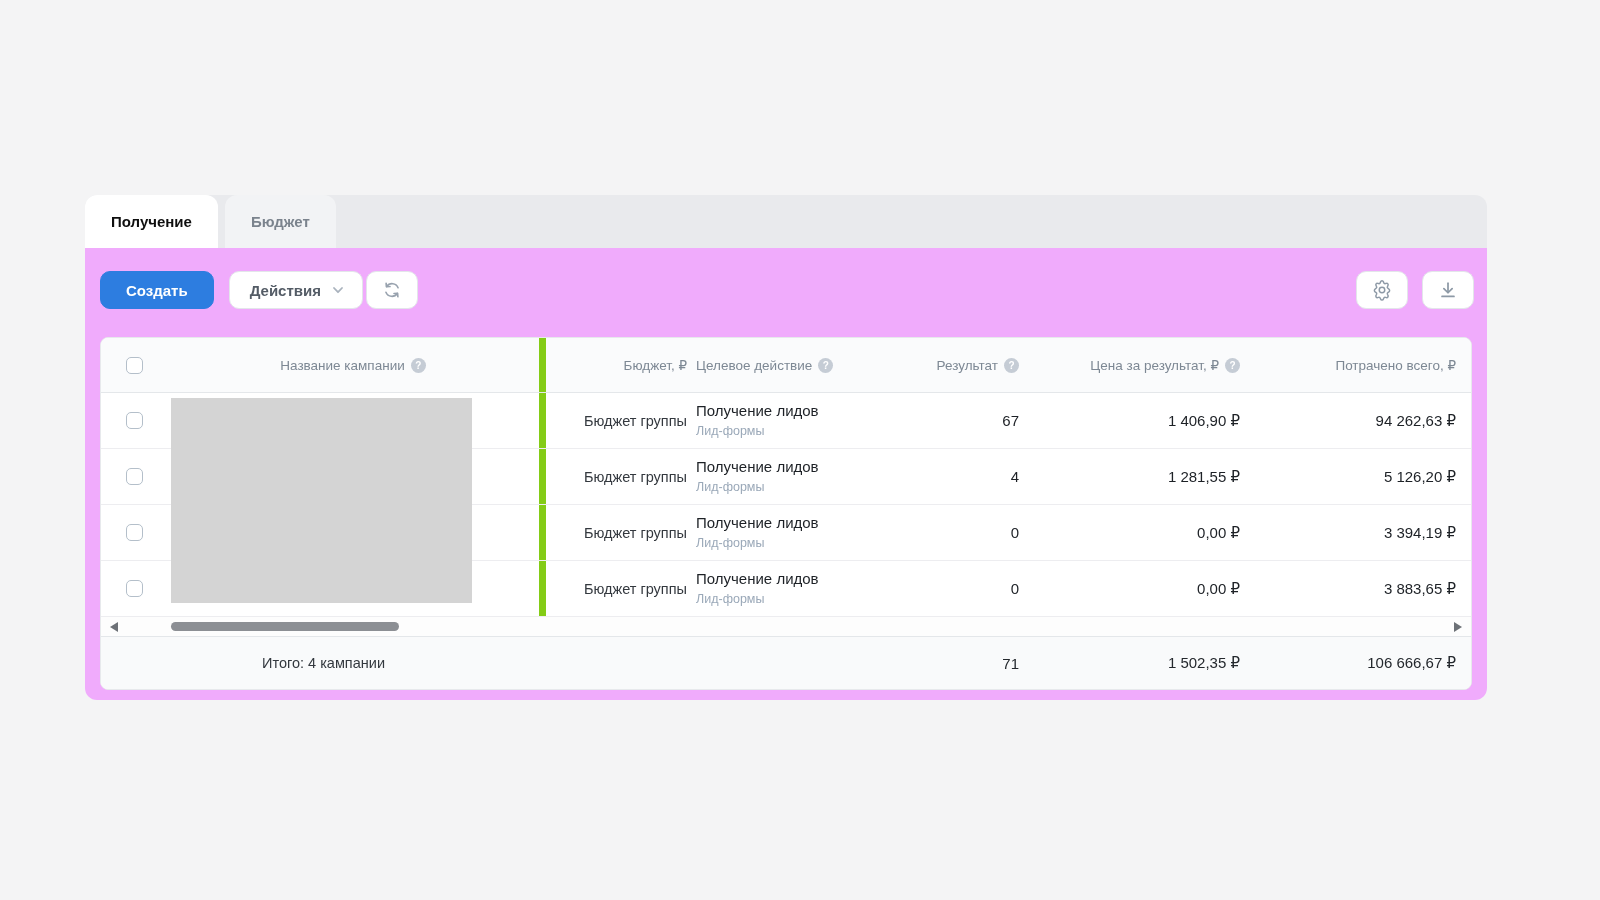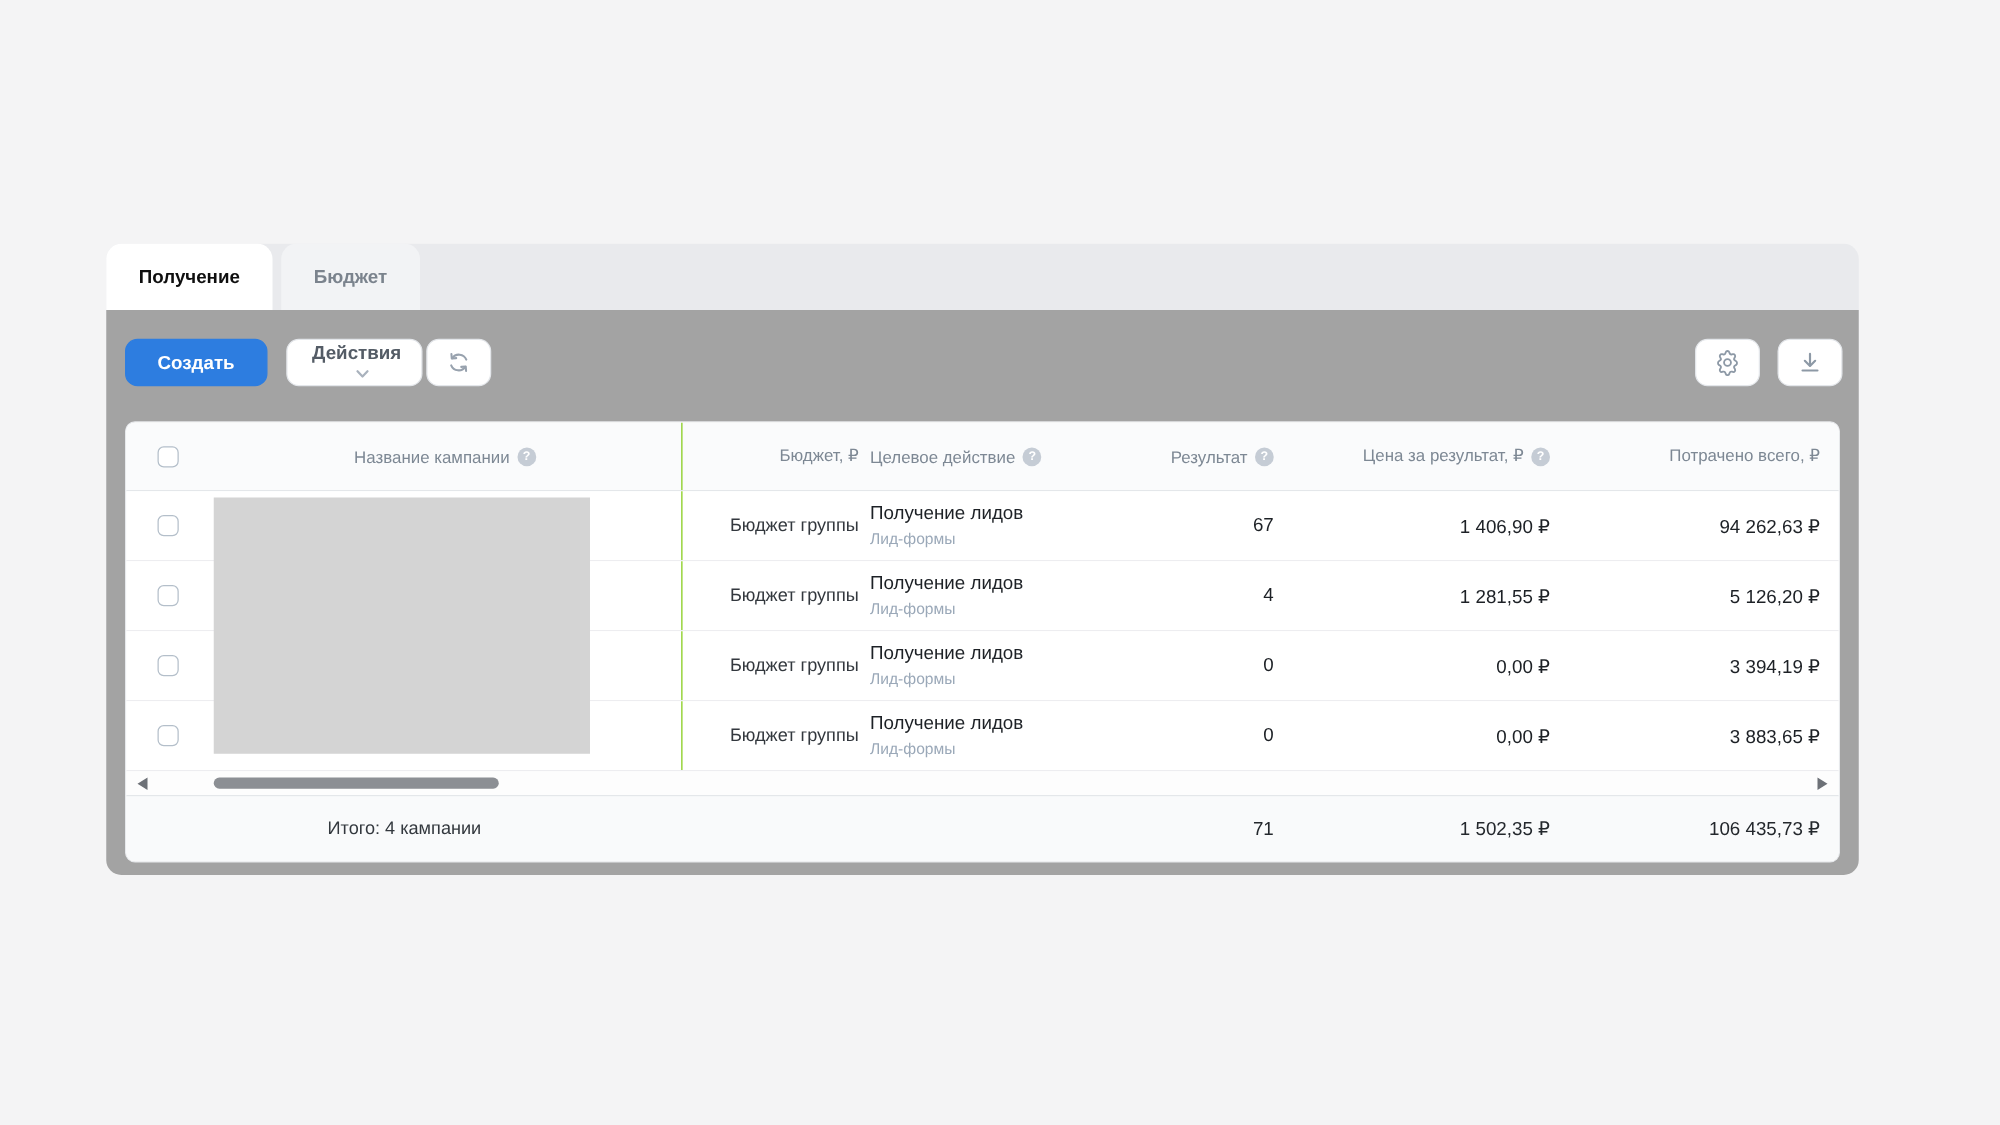--- a/index.html
+++ b/index.html
@@ -35,21 +35,21 @@
     white-space: nowrap;
   }
   .tab.active {
     background: #ffffff;
     color: #0f0f0f;
     font-weight: 700;
   }
 
   
   .content {
-    background: #a3a3a3;
+    background: #f0abfc;
     border-radius: 0 0 12px 12px;
     padding-bottom: 10px;
   }
 
   .toolbar {
     display: flex;
     align-items: center;
     padding: 23px 13px 28px 15px;
   }
   .btn {
@@ -70,21 +70,20 @@
     color: #ffffff;
     font-weight: 700;
     padding: 0 25px;
     margin-right: 15px;
   }
   .btn-secondary {
     color: #545c66;
     font-weight: 600;
     padding: 0 16px 0 20px;
     margin-right: 3px;
-    flex-direction: column;
   }
   .btn-secondary .chev { margin-left: 9px; display: inline-flex; }
   .btn-icon { width: 52px; margin-right: 0; }
   .toolbar .spacer { flex: 1; }
   .btn-gap { margin-right: 14px; }
 
   
   .table {
     position: relative;
     margin: 0 15px;
@@ -101,21 +100,21 @@
   .thead {
     height: 55px;
     background: #fafbfc;
     border-bottom: 1px solid #e4e7ea;
     color: #7d8894;
     font-size: 13.5px;
   }
   .cell { display: flex; align-items: center; min-width: 0; }
   .c-center { justify-content: center; }
   .c-right { justify-content: flex-end; }
-  .name-col { border-right: 1px solid #84cc16; height: 100%; }
+  .name-col { border-right: 7px solid #84cc16; height: 100%; }
   .pr-budget { padding-right: 9px; }
   .pr-result { padding-right: 32px; align-items: flex-end; }
   .pr-price  { padding-right: 33px; }
   .pr-spent  { padding-right: 15px; }
 
   .help {
     width: 15px; height: 15px;
     border-radius: 50%;
     background: #c5ccd5;
     color: #ffffff;
@@ -355,18 +354,18 @@
         <span class="scroll-thumb"></span>
         <span class="scroll-arrow arrow-right"></span>
       </div>
 
       <div class="grid tfoot">
         <div class="cell total-label">Итого: 4 кампании</div>
         <div class="cell"></div>
         <div class="cell"></div>
         <div class="cell c-right pr-result num">71</div>
         <div class="cell c-right pr-price num">1 502,35 ₽</div>
-        <div class="cell c-right pr-spent num">106 435,73 ₽</div>
+        <div class="cell c-right pr-spent num">106 666,67 ₽</div>
       </div>
 
     </div>
   </div>
 </div>
 
 </body></html>

